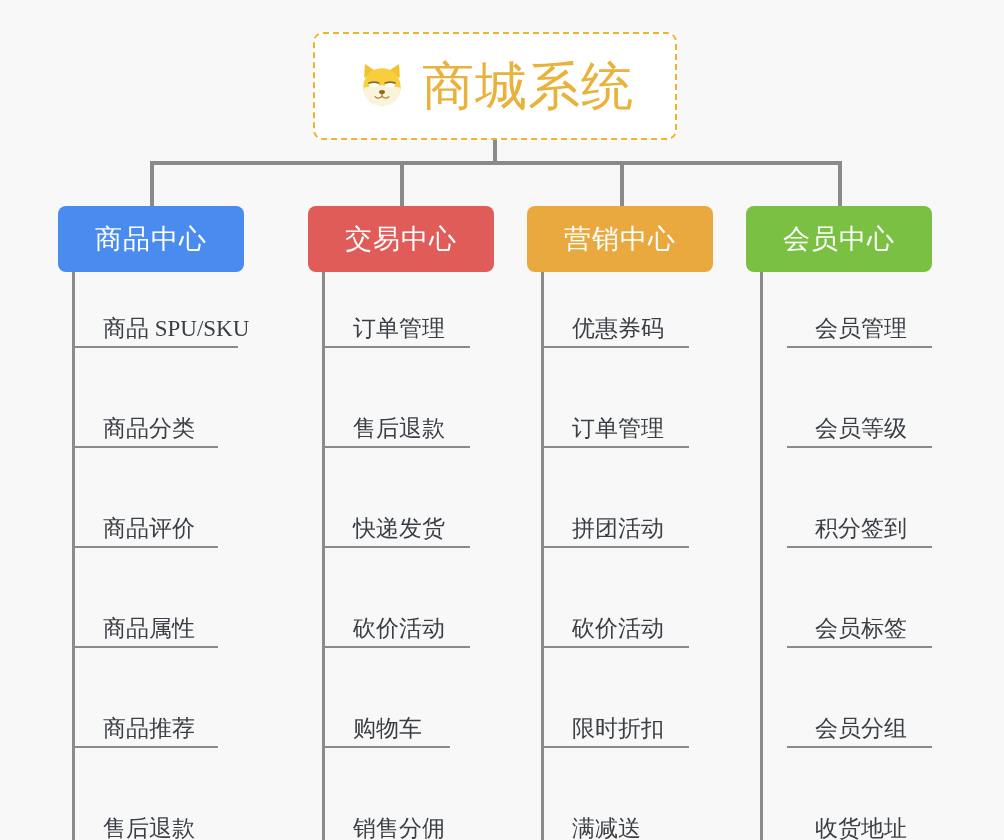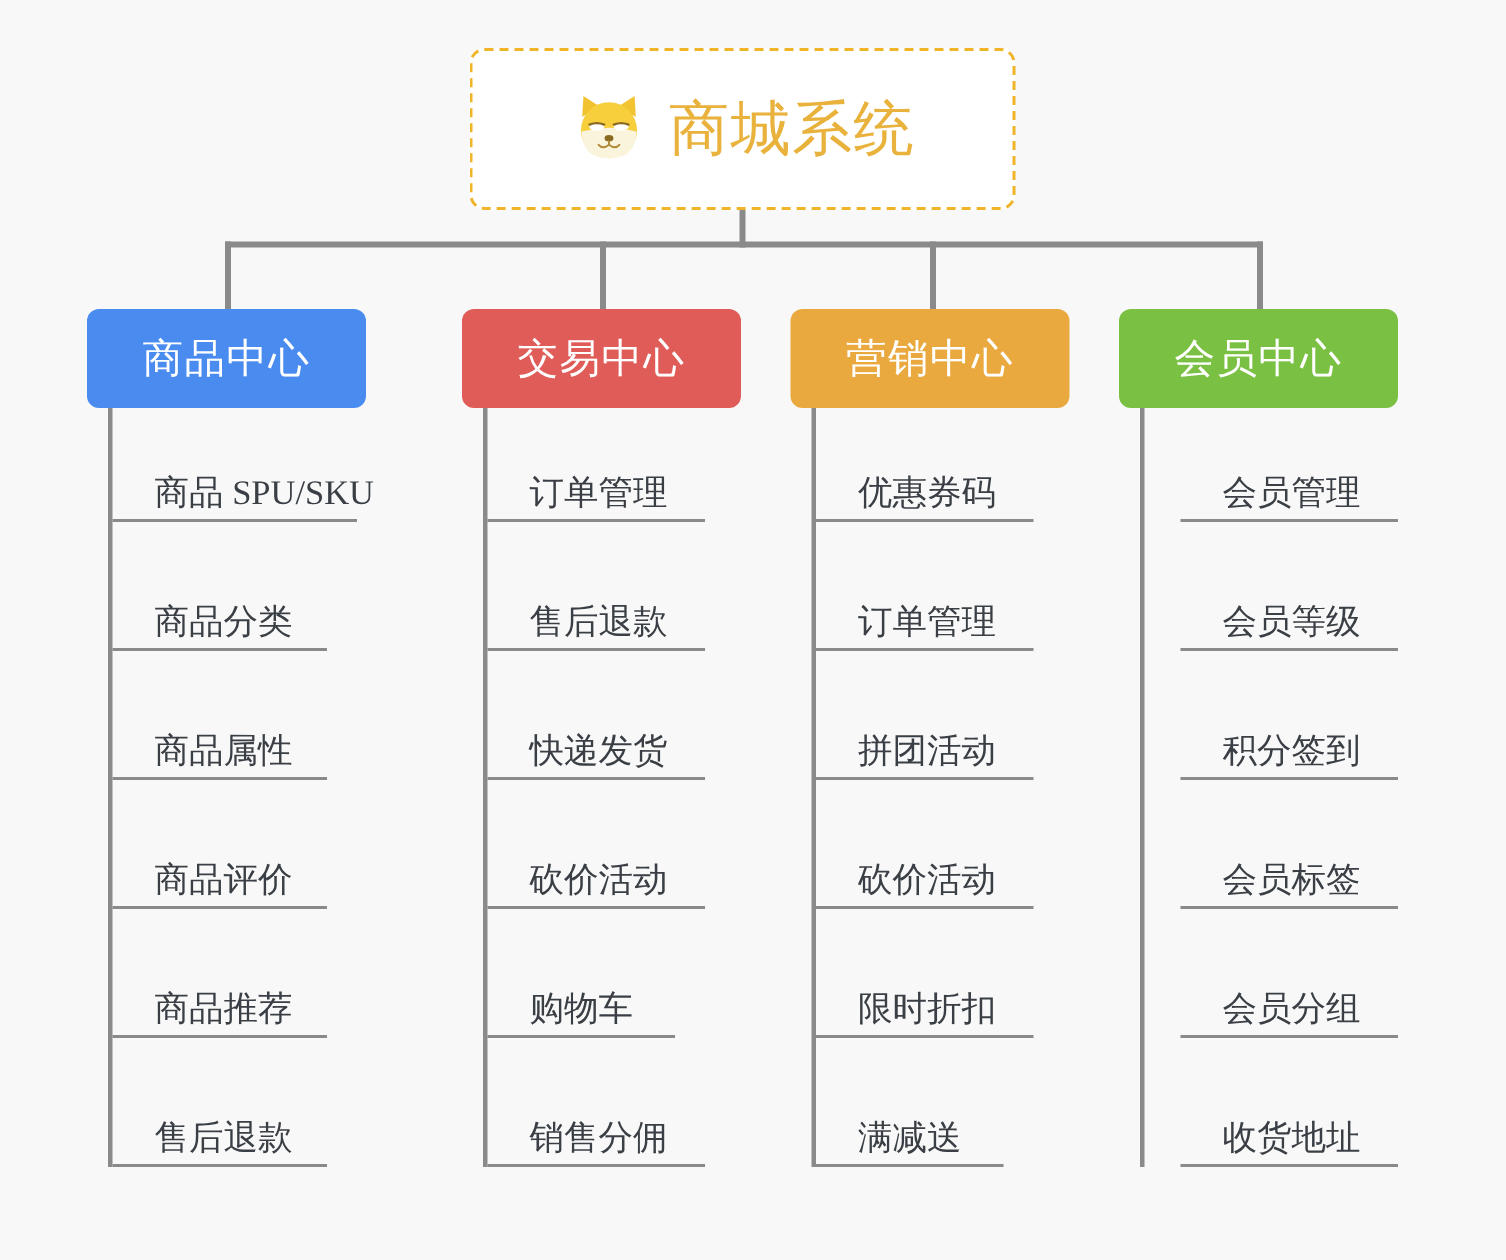--- a/index.html
+++ b/index.html
@@ -37,21 +37,21 @@
     justify-content: center;
     gap: 14px;
   }
   #root-logo {
     width: 52px;
     height: 52px;
     flex: 0 0 auto;
     display: block;
   }
   #root-title {
-    font-size: 40px;
+    font-size: 52px;
     color: #e9b23c;
     line-height: 1;
     letter-spacing: 1px;
     white-space: nowrap;
   }
 
   
   .conn {
     position: absolute;
     background: #8a8a8a;
@@ -81,21 +81,21 @@
   .leaf-list {
     position: relative;
     margin-left: 14px;
     margin-top: 0;
     border-left: 3px solid #8a8a8a;
     box-sizing: border-box;
     font-family: Liberation Serif, serif;
   }
   .leaf-item {
     box-sizing: border-box;
-    height: 86px;
+    height: 100px;
     border-bottom: 2px solid #8a8a8a;
     display: flex;
     align-items: flex-end;
     padding-left: 28px;
     padding-bottom: 4px;
   }
   .leaf-item .leaf-label {
     font-size: 23px;
     color: #3a3f45;
     line-height: 1.15;
@@ -146,24 +146,24 @@
       <span>商品中心</span>
     </div>
     <div class="leaf-list" style="width:172px;">
       <div class="leaf-item" style="width:163px;">
           <span class="leaf-label">商品 SPU/SKU</span>
         </div>
       <div class="leaf-item" style="width:143px;">
           <span class="leaf-label">商品分类</span>
         </div>
       <div class="leaf-item" style="width:143px;">
+          <span class="leaf-label">商品评价</span>
+        </div>
+      <div class="leaf-item" style="width:143px;">
           <span class="leaf-label">商品属性</span>
-        </div>
-      <div class="leaf-item" style="width:143px;">
-          <span class="leaf-label">商品评价</span>
         </div>
       <div class="leaf-item" style="width:143px;">
           <span class="leaf-label">商品推荐</span>
         </div>
       <div class="leaf-item" style="width:143px;">
           <span class="leaf-label">售后退款</span>
         </div>
     </div>
   </div>
 

